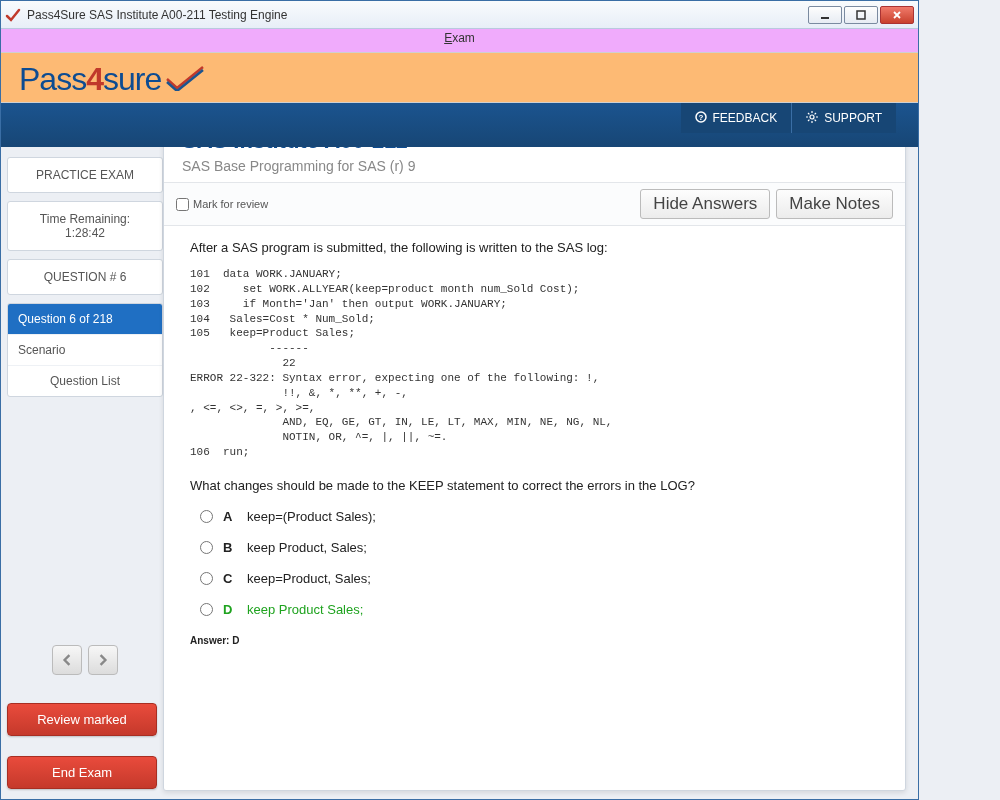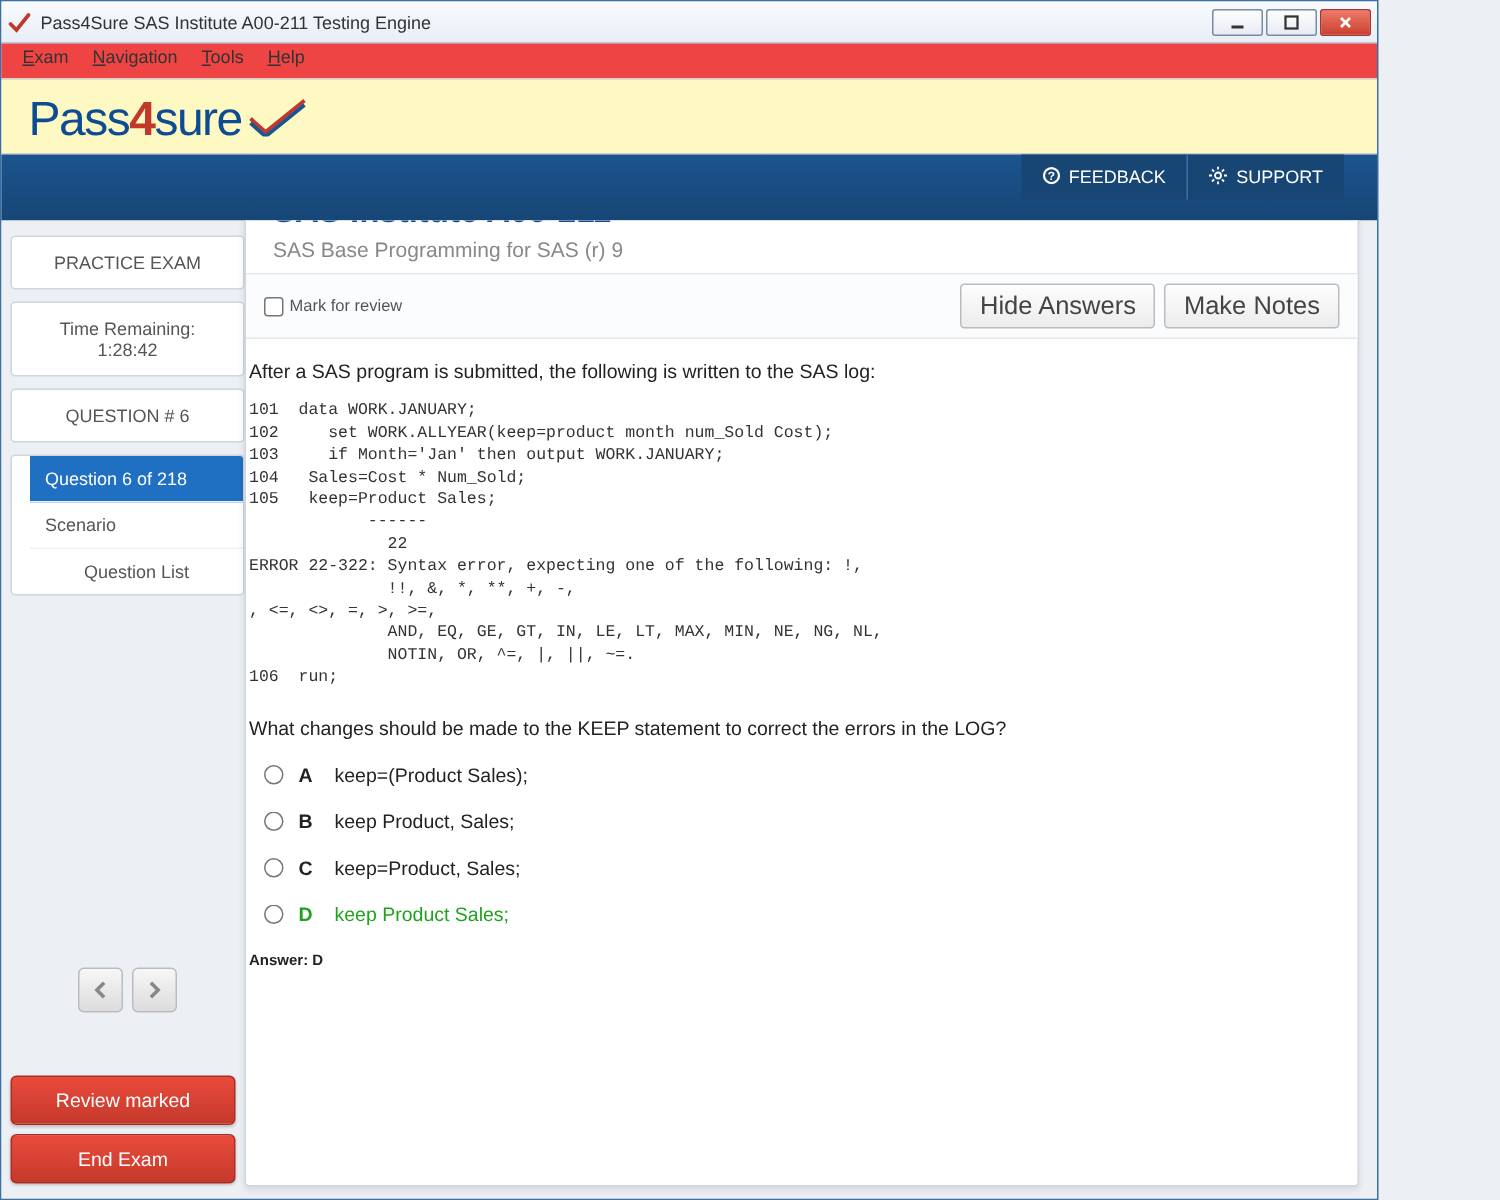--- a/index.html
+++ b/index.html
@@ -8,58 +8,58 @@
   
   .titlebar { height: 28px; background: linear-gradient(#f9fbfd,#e7eef7); display: flex; align-items: center; padding: 0 4px; border-bottom: 1px solid #b9c9de; }
   .titlebar .logo { width: 16px; height: 16px; position: relative; margin-right: 6px; }
   .titlebar .logo svg { width:16px; height:16px; }
   .titlebar .title { font-size: 12px; color: #333; flex: 1; }
   .win-buttons { display: flex; gap: 2px; }
   .win-btn { width: 34px; height: 18px; border: 1px solid #7a8aa0; border-radius: 2px; display:flex; align-items:center; justify-content:center; cursor:pointer; background:linear-gradient(#fdfdfd,#e7ecf3); }
   .win-btn.close { background: linear-gradient(#f07a6a,#c8412e); border-color:#a33; }
   .win-btn svg { width:10px; height:10px; }
   
-  .menubar { height: 24px; background: #ef4444; border-bottom: 1px solid #d0d0d0; display: flex; padding: 0 8px; gap: 4px; }
+  .menubar { height: 24px; background: #f0abfc; border-bottom: 1px solid #d0d0d0; display: flex; align-items: center; padding: 0 8px; gap: 4px; flex-direction: column; }
   .menubar .menu-item { padding: 2px 6px; cursor: pointer; font-size:12px; }
   .menubar .menu-item .ul { text-decoration: underline; }
   
-  .brandbar { background:#fef9c3; padding: 8px 18px 4px; border-bottom:1px solid #d0d0d0;}
+  .brandbar { background:#fdba74; padding: 8px 18px 4px; border-bottom:1px solid #d0d0d0;}
   .brandbar .brand { display:flex; align-items:center; }
   .brandbar .brand-text { font-size: 32px; font-weight: 400; color:#0d4c92; letter-spacing:-1px; font-family: Arial, sans-serif;}
   .brandbar .check { margin-left:4px; }
   
   .bluebar { background: linear-gradient(#1b548f,#174675); height: 44px; position: relative; }
   .bluebar .right-btns { position:absolute; right:22px; top:0; display:flex; height:30px; }
   .bluebar .bbtn { background:#174675; color:#fff; padding:6px 14px; font-size:12px; display:flex; align-items:center; gap:6px; border-left:1px solid #3a6ea5; cursor:pointer;}
   .bluebar .bbtn:first-child{border-left:none; border-top-left-radius:0;}
   
   .body { flex:1; display:flex; background:#eceff4; position:relative; overflow:hidden;}
   .sidebar { width:162px; padding: 10px 0 10px 6px; display:flex; flex-direction:column; }
   .side-box { background:#fff; border:1px solid #cfd6df; border-radius:3px; padding:10px 6px; text-align:center; margin-bottom:8px; font-size:12px; color:#555;}
   .side-box .lbl{display:block;}
   .side-list { background:#fff; border:1px solid #cfd6df; border-radius:3px; overflow:hidden; margin-bottom:8px;}
-  .side-list .item { padding:8px 10px; font-size:12px; color:#555; border-bottom:1px solid #eef1f5; cursor:pointer;margin-left:12px;}
+  .side-list .item { padding:8px 10px; font-size:12px; color:#555; border-bottom:1px solid #eef1f5; cursor:pointer;}
   .side-list .item:last-child{border-bottom:none;text-align:center;}
   .side-list .item.active { background:#1f6fc3; color:#fff; }
   .nav-arrows { display:flex; gap:6px; justify-content:center; margin-top:240px; margin-bottom: auto; }
   .arrow-btn { width:30px; height:30px; background:linear-gradient(#f7f7f7,#dcdcdc); border:1px solid #bbb; border-radius:4px; display:flex; align-items:center; justify-content:center; cursor:pointer;}
   .arrow-btn svg{width:12px;height:12px; fill:#888;}
-  .bottom-btns { display:flex; flex-direction:column; gap:6px; padding-right:6px;}
+  .bottom-btns { display:flex; flex-direction:column; gap:20px; padding-right:6px;}
   .red-btn { background:linear-gradient(#e94b3c,#c5392b); color:#fff; border:1px solid #a82e22; border-radius:4px; padding:8px 0; text-align:center; font-size:13px; cursor:pointer; box-shadow:0 1px 2px rgba(0,0,0,0.2);}
   
   .content { flex:1; background:#fff; border:1px solid #cfd6df; border-radius:3px; margin:-34px 12px 8px 0; box-shadow:0 2px 5px rgba(0,0,0,0.1); position:relative; display:flex; flex-direction:column;}
   .content-head { padding:14px 18px 8px; border-bottom:1px solid #e3e6ea;}
   .content-head h1 { color:#0d4c92; font-size:22px; font-weight:600; font-family:Arial,sans-serif;}
   .content-head .sub { color:#888; font-size:14px; margin-top:4px;}
   .toolbar { display:flex; align-items:center; padding:6px 12px; border-bottom:1px solid #e3e6ea; background:#fbfcfd;}
   .toolbar .mark { display:flex; align-items:center; gap:4px; font-size:11px; color:#555;}
   .toolbar .mark input{cursor:pointer;}
   .toolbar .spacer{flex:1;}
   .tool-btn{ background:linear-gradient(#fdfdfd,#ececec); border:1px solid #bbb; border-radius:3px; padding:4px 12px; font-size:17px; color:#444; cursor:pointer; margin-left:6px;}
-  .question-body { padding:14px 2px; font-size:13px; color:#222; overflow:auto; flex:1;}
+  .question-body { padding:14px 26px; font-size:13px; color:#222; overflow:auto; flex:1;}
   .question-body p { margin-bottom:12px; }
   .code { font-family: "Courier New", monospace; font-size:11px; white-space:pre; line-height:1.35; margin:6px 0 18px; color:#333;}
   .options { margin:10px 0 18px 10px;}
   .opt { display:flex; align-items:center; gap:10px; margin:16px 0; font-size:13px;}
   .opt .letter{font-weight:bold; width:14px;}
   .opt input{cursor:pointer;}
   .opt.correct { color:#1fa31f;}
   .opt.correct .letter{color:#1fa31f;}
   .answer { font-weight:bold; font-size:10px; }
 </style>

